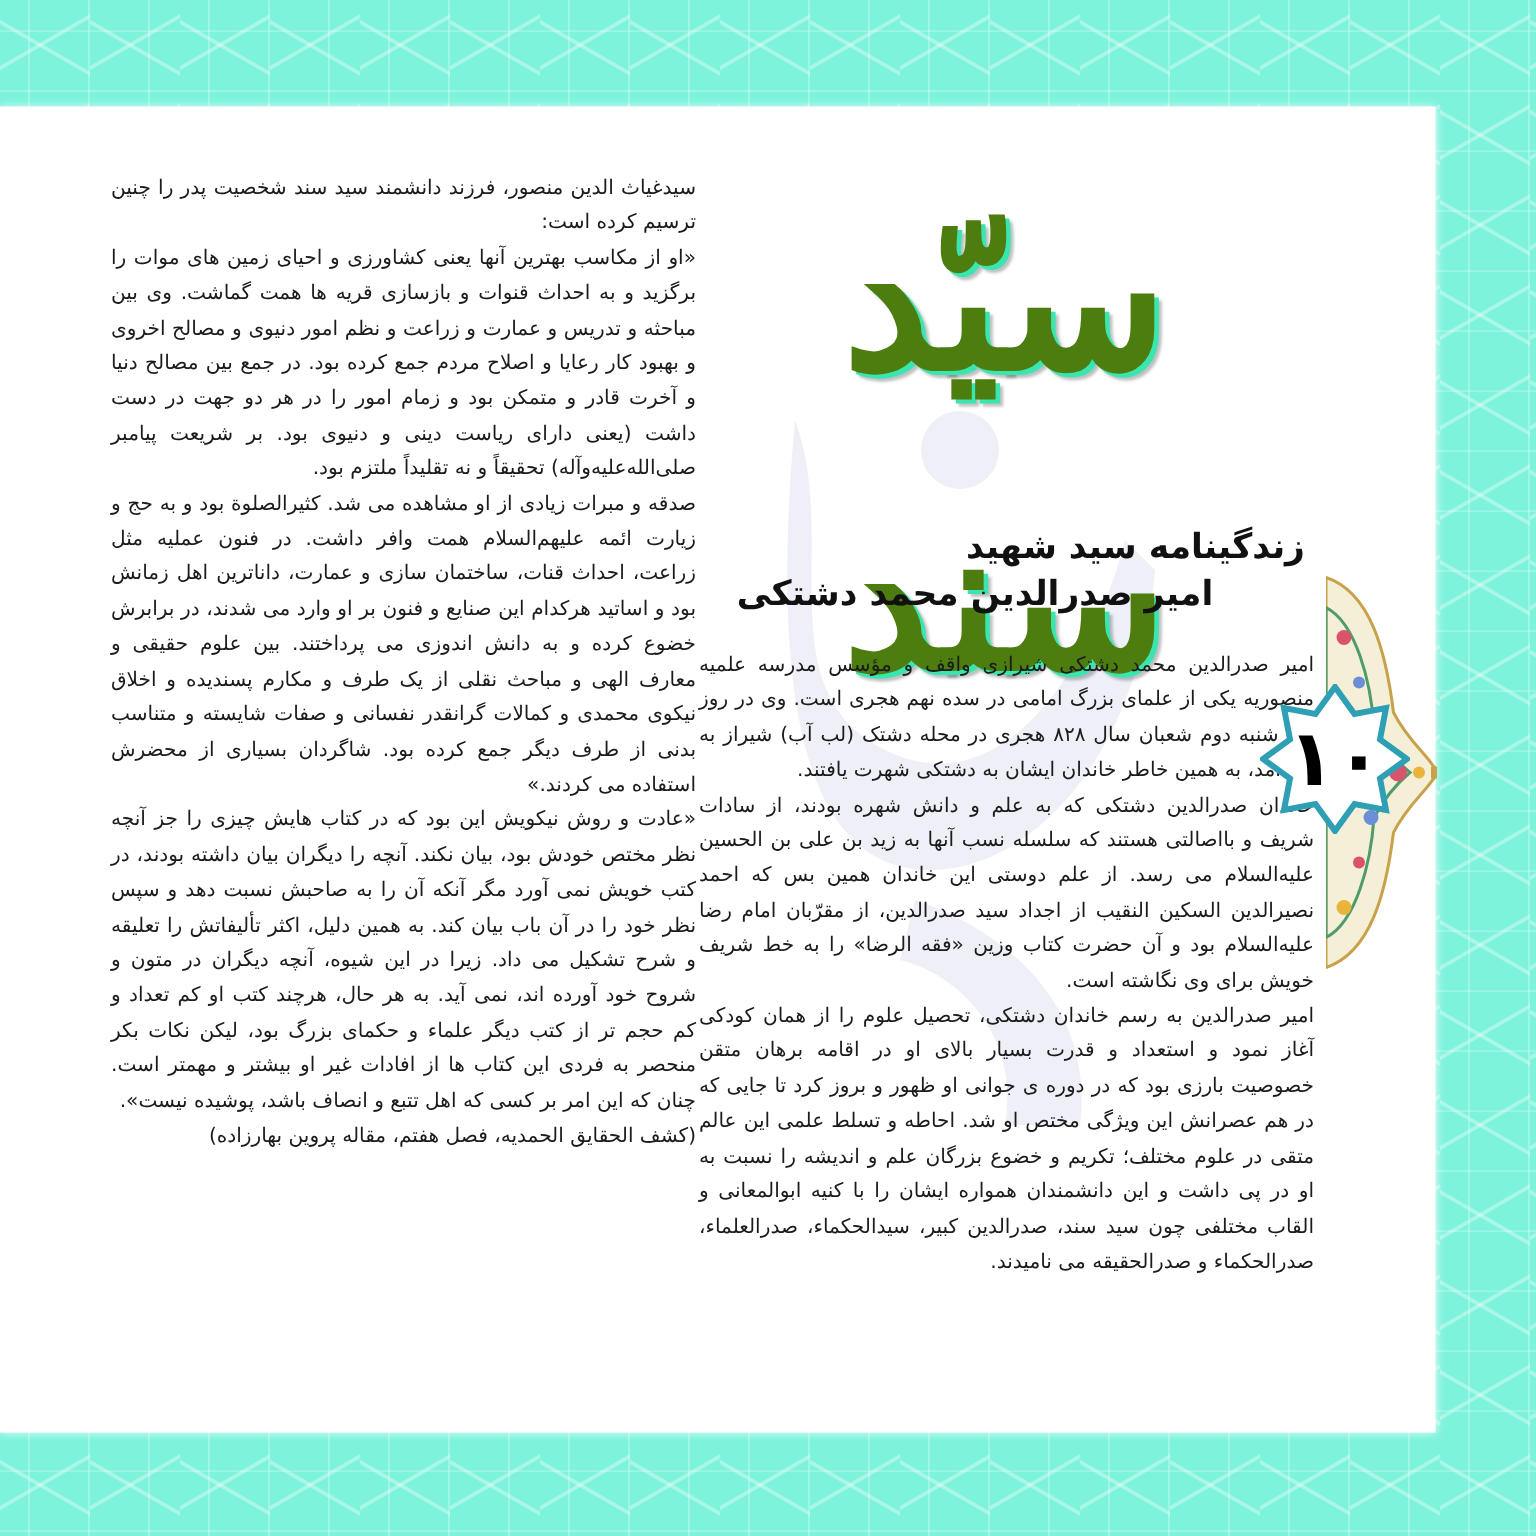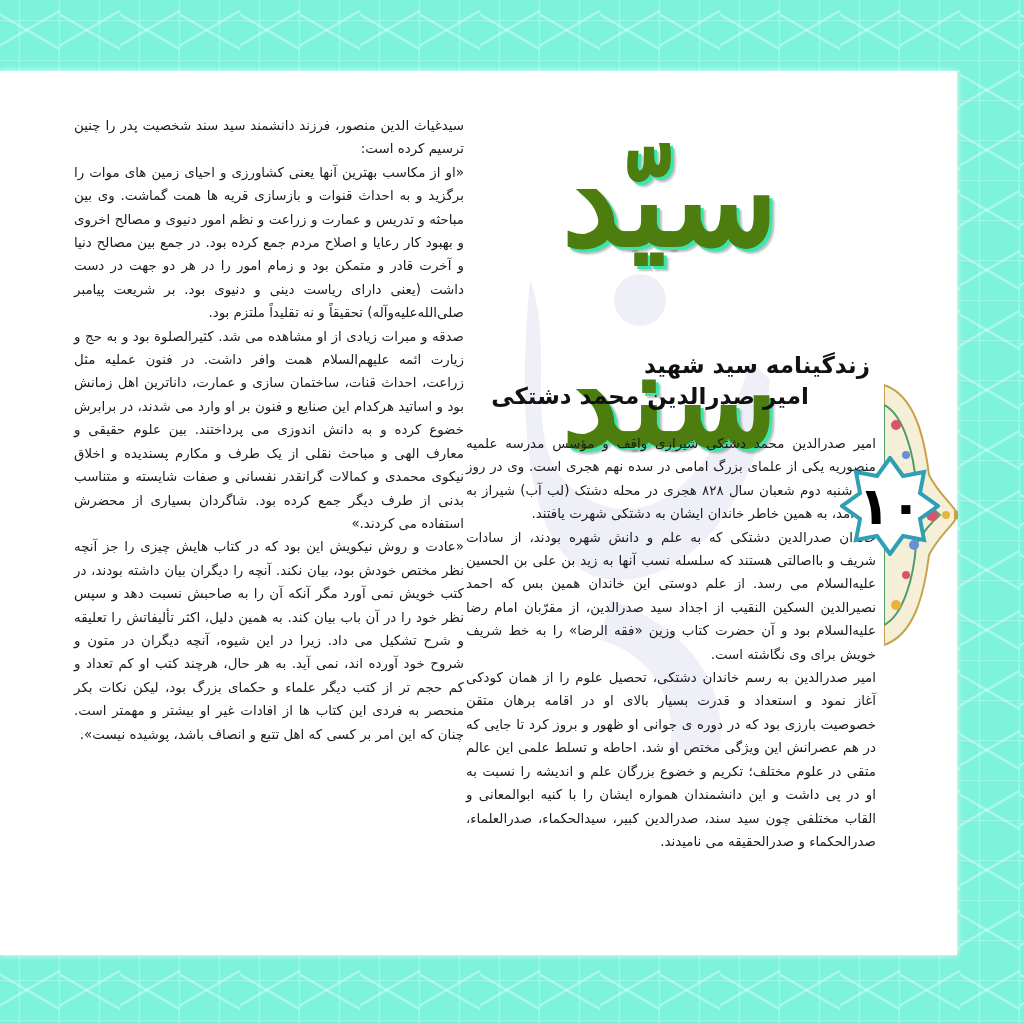--- a/index.html
+++ b/index.html
@@ -87,20 +87,21 @@
   <p>امیر صدرالدین محمد دشتکی شیرازی واقف و مؤسس مدرسه علمیه منصوریه یکی از علمای بزرگ امامی در سده نهم هجری است. وی در روز سه شنبه دوم شعبان سال ۸۲۸ هجری در محله دشتک (لب آب) شیراز به دنیا آمد، به همین خاطر خاندان ایشان به دشتکی شهرت یافتند.</p>
   <p>خاندان صدرالدین دشتکی که به علم و دانش شهره بودند، از سادات شریف و بااصالتی هستند که سلسله نسب آنها به زید بن علی بن الحسین علیه‌السلام می رسد. از علم دوستی این خاندان همین بس که احمد نصیرالدین السکین النقیب از اجداد سید صدرالدین، از مقرّبان امام رضا علیه‌السلام بود و آن حضرت کتاب وزین «فقه الرضا» را به خط شریف خویش برای وی نگاشته است.</p>
   <p>امیر صدرالدین به رسم خاندان دشتکی، تحصیل علوم را از همان کودکی آغاز نمود و استعداد و قدرت بسیار بالای او در اقامه برهان متقن خصوصیت بارزی بود که در دوره ی جوانی او ظهور و بروز کرد تا جایی که در هم عصرانش این ویژگی مختص او شد. احاطه و تسلط علمی این عالم متقی در علوم مختلف؛ تکریم و خضوع بزرگان علم و اندیشه را نسبت به او در پی داشت و این دانشمندان همواره ایشان را با کنیه ابوالمعانی و القاب مختلفی چون سید سند، صدرالدین کبیر، سیدالحکماء، صدرالعلماء، صدرالحکماء و صدرالحقیقه می نامیدند.</p>
 </div>
 
 <div class="col col-left">
   <p>سیدغیاث الدین منصور، فرزند دانشمند سید سند شخصیت پدر را چنین ترسیم کرده است:</p>
   <p>«او از مکاسب بهترین آنها یعنی کشاورزی و احیای زمین های موات را برگزید و به احداث قنوات و بازسازی قریه ها همت گماشت. وی بین مباحثه و تدریس و عمارت و زراعت و نظم امور دنیوی و مصالح اخروی و بهبود کار رعایا و اصلاح مردم جمع کرده بود. در جمع بین مصالح دنیا و آخرت قادر و متمکن بود و زمام امور را در هر دو جهت در دست داشت (یعنی دارای ریاست دینی و دنیوی بود. بر شریعت پیامبر صلی‌الله‌علیه‌وآله) تحقیقاً و نه تقلیداً ملتزم بود.</p>
   <p> صدقه و مبرات زیادی از او مشاهده می شد. کثیرالصلوة بود و به حج و زیارت ائمه علیهم‌السلام همت وافر داشت. در فنون عملیه مثل زراعت، احداث قنات، ساختمان سازی و عمارت، داناترین اهل زمانش بود و اساتید هرکدام این صنایع و فنون بر او وارد می شدند، در برابرش خضوع کرده و به دانش اندوزی می پرداختند. بین علوم حقیقی و معارف الهی و مباحث نقلی از یک طرف و مکارم پسندیده و اخلاق نیکوی محمدی و کمالات گرانقدر نفسانی و صفات شایسته و متناسب بدنی از طرف دیگر جمع کرده بود. شاگردان بسیاری از محضرش استفاده می کردند.»</p>
   <p>«عادت و روش نیکویش این بود که در کتاب هایش چیزی را جز آنچه نظر مختص خودش بود، بیان نکند. آنچه را دیگران بیان داشته بودند، در کتب خویش نمی آورد مگر آنکه آن را به صاحبش نسبت دهد و سپس نظر خود را در آن باب بیان کند. به همین دلیل، اکثر تألیفاتش را تعلیقه و شرح تشکیل می داد. زیرا در این شیوه، آنچه دیگران در متون و شروح خود آورده اند، نمی آید. به هر حال، هرچند کتب او کم تعداد و کم حجم تر از کتب دیگر علماء و حکمای بزرگ بود، لیکن نکات بکر منحصر به فردی این کتاب ها از افادات غیر او بیشتر و مهمتر است. چنان که این امر بر کسی که اهل تتبع و انصاف باشد، پوشیده نیست».</p>
+  <p>(کشف الحقایق الحمدیه، فصل هفتم، مقاله پروین بهارزاده)</p>
 </div>
 
 <svg class="ornament" viewBox="0 0 74 280">
   <path d="M0 10 C30 20 40 60 45 100 C55 120 70 130 74 140 C70 150 55 160 45 180 C40 220 30 260 0 270 Z" fill="#f6efd8" stroke="#c8a24a" stroke-width="2"></path>
   <path d="M0 30 C20 40 30 80 32 110 C40 125 50 135 56 140 C50 145 40 155 32 170 C30 200 20 240 0 250Z" fill="none" stroke="#4f9b6a" stroke-width="2"></path>
   <circle cx="12" cy="50" r="5" fill="#d9546a"></circle>
   <circle cx="22" cy="80" r="4" fill="#6b8fd6"></circle>
   <circle cx="30" cy="110" r="5" fill="#e8b43a"></circle>
   <circle cx="48" cy="140" r="6" fill="#d9546a"></circle>
   <circle cx="62" cy="140" r="4" fill="#e8b43a"></circle>

